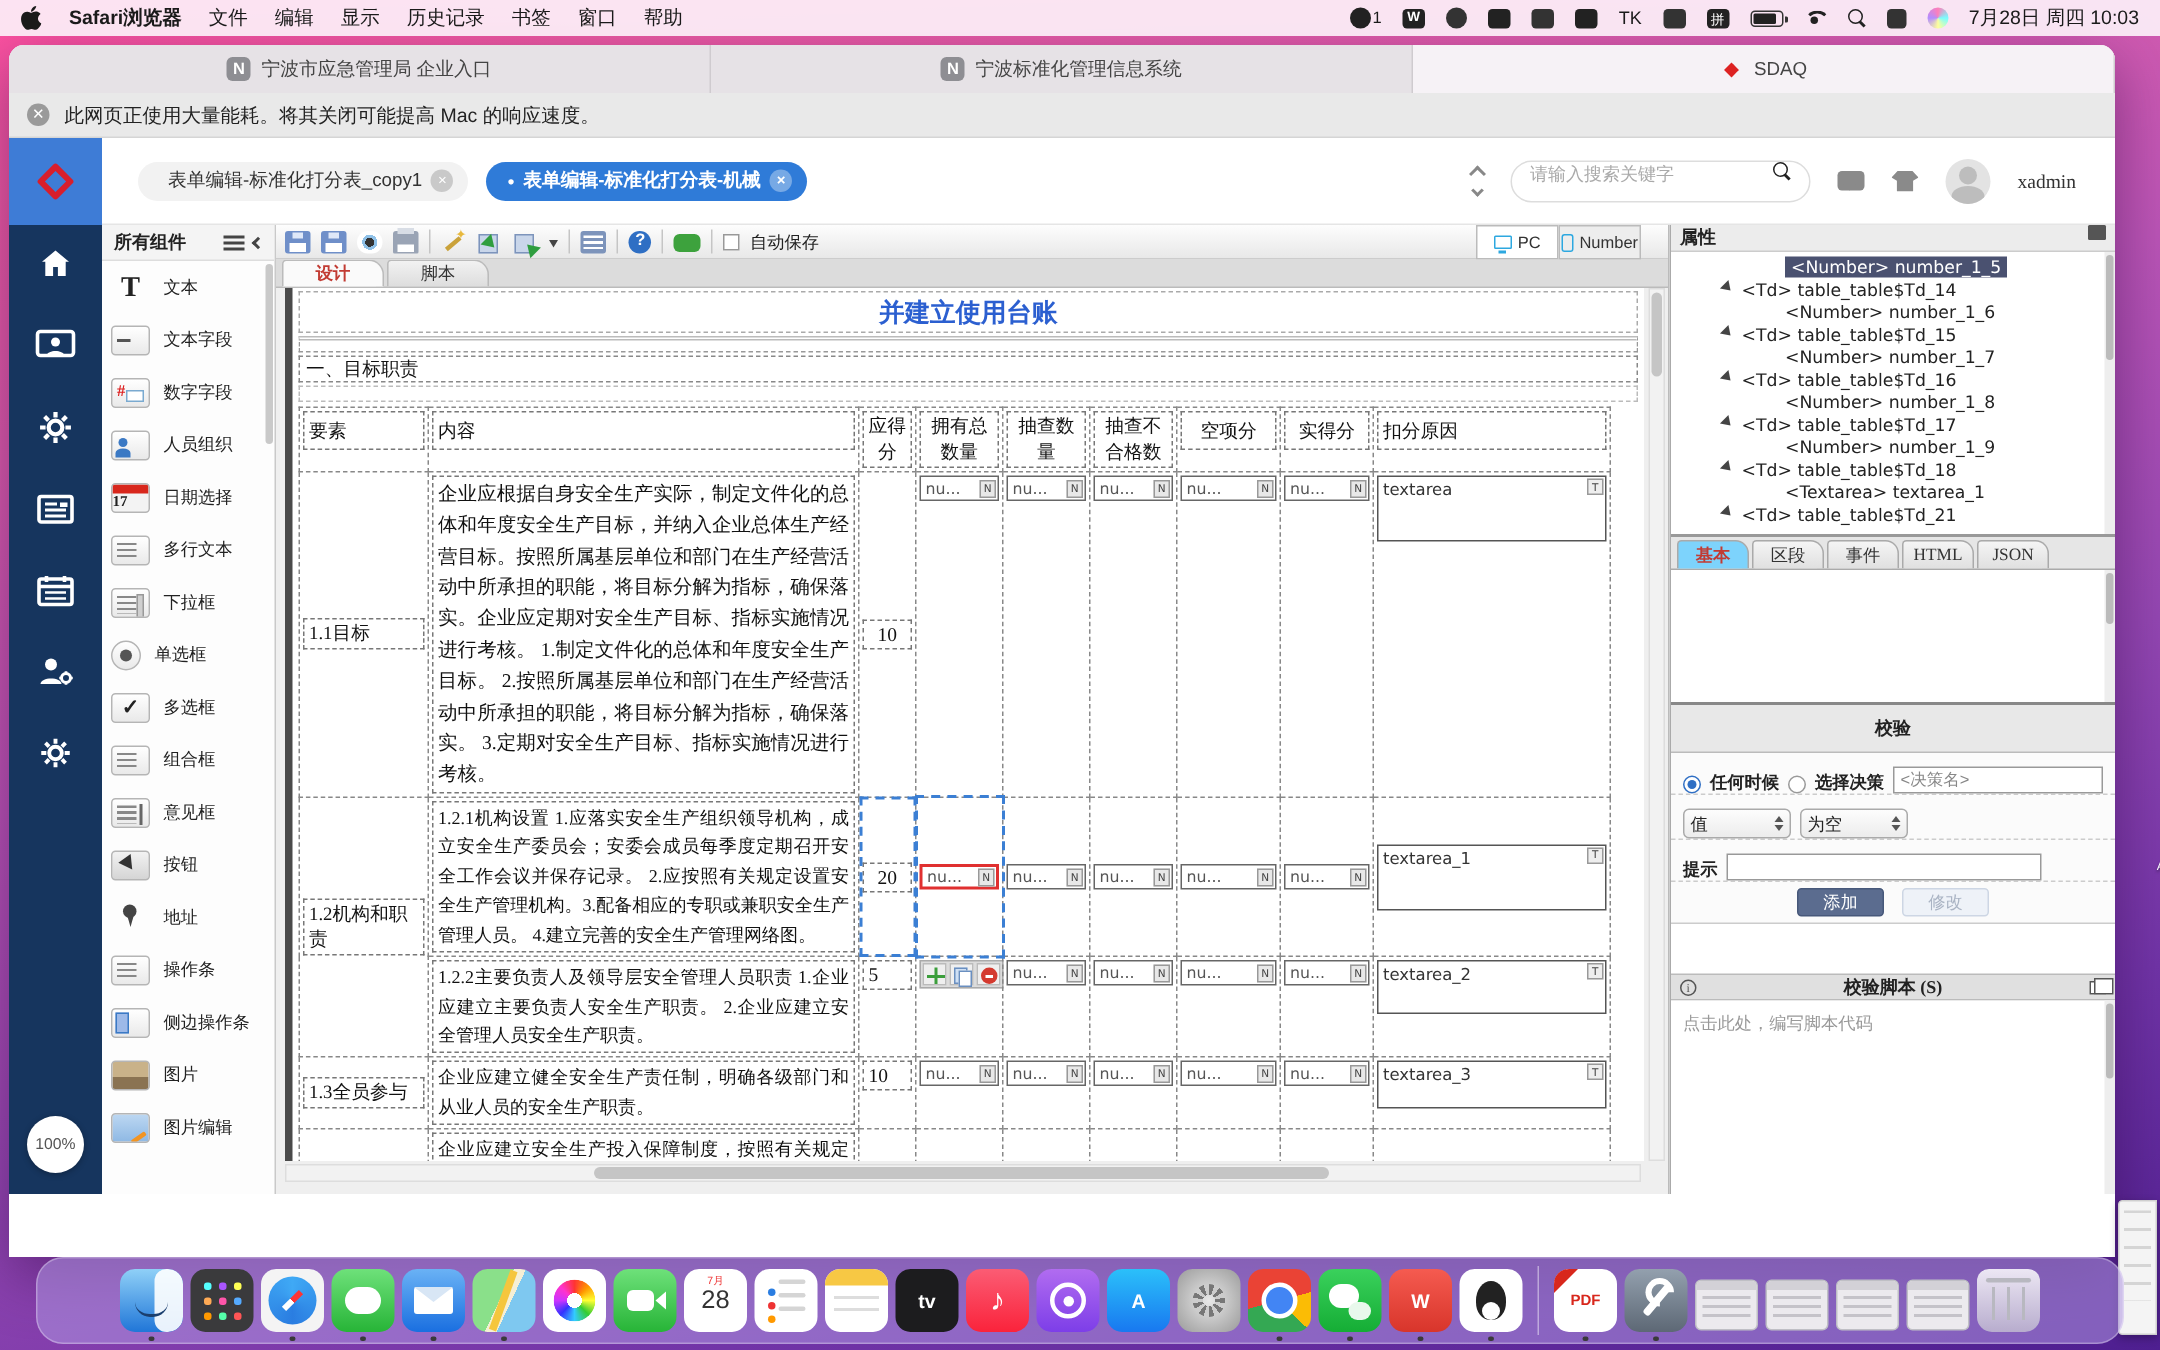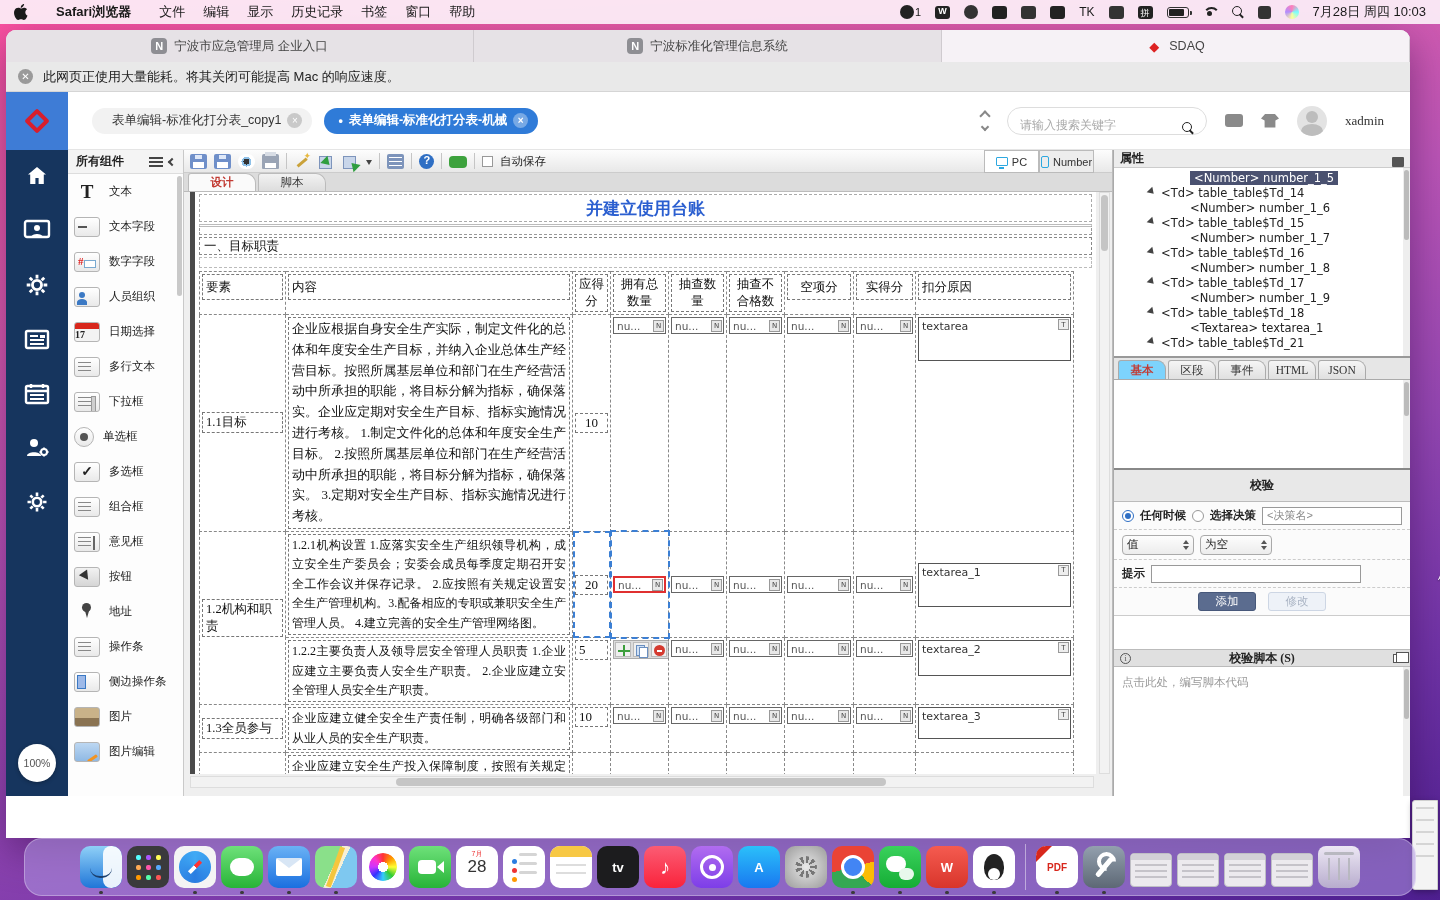--- a/index.html
+++ b/index.html
@@ -2,21 +2,21 @@
 <html><head>
 <meta charset="utf-8">
 <style>
 *{margin:0;padding:0;box-sizing:border-box}
 html,body{width:1440px;height:900px;overflow:hidden}
 body{font-family:"Liberation Sans","DejaVu Sans",sans-serif;
 background:linear-gradient(165deg,#ff4fa0 0%,#ef5ba4 10%,#dd5dad 24%,#bb55b6 42%,#9447b2 62%,#7134a7 80%,#4e1f90 100%);position:relative}
 
 
 .menubar{position:absolute;top:0;left:0;right:0;height:24px;background:rgba(252,240,248,.92);display:flex;align-items:center;padding:0 14px;font-size:13px;color:#1a1a1a;z-index:50}
-.mb-left{display:flex;align-items:center;gap:28px}
+.mb-left{display:flex;align-items:center;gap:18px}
 .apple-logo{width:14px;height:16px;display:inline-block}
 .mb-app{font-weight:bold}
 .mb-item{color:#1a1a1a}
 .mb-right{margin-left:auto;display:flex;align-items:center;gap:14px;font-size:12px}
 .st{display:inline-flex;align-items:center;color:#1a1a1a}
 .st-badge{font-size:11px;margin-left:1px}
 .g-ic{width:15px;height:13px;background:#222;border-radius:3px;display:inline-block;position:relative}
 .g-ic.round{border-radius:50%;width:14px;height:14px}
 .g-ic.lite{background:#333}
 .st-wps::before{content:"W";color:#fff;font-size:9px;font-weight:bold;position:absolute;left:3px;top:0px}
@@ -75,21 +75,21 @@
 .appheader{height:58px;background:#fff;display:flex;align-items:center;position:relative;border-bottom:1px solid #e5e5e5}
 .applogo{width:62px;height:58px;background:#3e7cd6;display:flex;align-items:center;justify-content:center}
 .diamond{width:18px;height:18px;border:4px solid #d81e2c;transform:rotate(45deg);border-radius:2px}
 .doc-tabs{display:flex;gap:12px;margin-left:24px}
 .doc-tab{height:26px;border-radius:13px;background:#f2f2f2;color:#333;display:flex;align-items:center;padding:0 10px 0 14px;font-size:12.5px;gap:6px}
 .doc-tab.active{background:#2f7bd8;color:#fff;font-weight:bold}
 .doc-x{width:15px;height:15px;border-radius:50%;background:#c9c9c9;color:#fff;font-size:10px;display:flex;align-items:center;justify-content:center}
 .doc-tab.active .doc-x{background:rgba(255,255,255,.35)}
 .ah-right{position:absolute;right:26px;display:flex;align-items:center;gap:18px}
 .updown{display:flex;flex-direction:column;gap:4px;align-items:center}
-.search-pill{width:200px;height:28px;border:1px solid #ddd;border-radius:14px;display:flex;align-items:flex-end;padding:0 12px;color:#aaa;font-size:12px;justify-content:space-between}
+.search-pill{width:200px;height:28px;border:1px solid #ddd;border-radius:14px;display:flex;align-items:flex-start;padding:0 12px;color:#aaa;font-size:12px;justify-content:space-between}
 .chat-ic{width:18px;height:13px;background:#8a8a8a;border-radius:3px;position:relative}
 .chat-ic::after{content:"";position:absolute;left:4px;bottom:-4px;border:4px solid transparent;border-top-color:#8a8a8a}
 .shirt-ic{width:18px;height:14px;background:#8a8a8a;clip-path:polygon(25% 0,75% 0,100% 35%,80% 50%,80% 100%,20% 100%,20% 50%,0 35%)}
 .avatar{width:30px;height:30px;border-radius:50%;background:#e3e3e3;position:relative;overflow:hidden}
 .avatar::before{content:"";position:absolute;left:9px;top:5px;width:12px;height:12px;border-radius:50%;background:#bdbdbd}
 .avatar::after{content:"";position:absolute;left:4px;top:18px;width:22px;height:14px;border-radius:50%;background:#bdbdbd}
 .username{font-size:13px;color:#333;font-family:"Liberation Serif",serif}
 
 
 .appmain{display:flex;height:646px}
@@ -197,37 +197,37 @@
 .mtb-copy::after{content:"";position:absolute;left:5px;top:4px;width:7px;height:9px;background:#fff;border:1px solid #6a8fc0}
 .mtb-del::before{content:"";position:absolute;left:2px;top:2px;width:11px;height:11px;border-radius:50%;background:#d43a2f}
 .mtb-del::after{content:"";position:absolute;left:5px;top:7px;width:5px;height:1.5px;background:#fff}
 .canvas-vscroll{position:absolute;right:2px;top:42px;width:11px;bottom:22px;background:#f2f2f2;border:1px solid #ddd}
 .canvas-vscroll .thumb{position:absolute;left:1px;right:1px;top:2px;height:56px;background:#c5c5c5;border-radius:5px}
 .canvas-hscroll{position:absolute;left:6px;right:18px;bottom:8px;height:12px;background:#f2f2f2;border:1px solid #ddd}
 .canvas-hscroll .thumb{position:absolute;top:1px;bottom:1px;left:205px;width:490px;background:#c5c5c5;border-radius:5px}
 
 
 .props{width:297px;background:#fbfbfb;display:flex;flex-direction:column;font-size:12px;border-left:1px solid #aaa}
-.props-head{height:18px;background:#ececec;border-bottom:1px solid #ccc;display:flex;align-items:flex-end;padding:0 6px;font-weight:bold;color:#222;font-family:"Liberation Serif",serif}
+.props-head{height:18px;background:#ececec;border-bottom:1px solid #ccc;display:flex;align-items:flex-start;padding:0 6px;font-weight:bold;color:#222;font-family:"Liberation Serif",serif}
 .minbox{margin-left:auto;width:12px;height:10px;background:#555;border-radius:1px}
 .tree{height:190px;background:#fff;border-bottom:2px solid #999;overflow:hidden;position:relative;padding-top:2px}
 .tree-item{height:15px;display:flex;align-items:center;font-size:11.5px;color:#222;font-family:"DejaVu Sans",sans-serif;white-space:nowrap}
 .tree-item.ind1{padding-left:46px}
 .tree-item.ind2{padding-left:76px}
 .tree-arrow{width:0;height:0;border:4px solid transparent;border-left:6px solid #444;transform:rotate(45deg);margin-right:3px;margin-left:-12px}
 .tree-item.selected .tree-label{background:#4a5170;color:#fff;padding:0 4px}
 .tree-scroll{position:absolute;right:0;top:0;bottom:0;width:7px;background:#eee}
 .tree-scroll::before{content:"";position:absolute;left:1px;right:1px;top:2px;height:70px;background:#bbb;border-radius:3px}
 .ptabs{height:22px;display:flex;align-items:flex-end;background:#e6e6e6;padding:2px 4px 0 4px;gap:2px;border-bottom:1px solid #aaa}
 .ptab{min-width:48px;height:19px;display:flex;align-items:center;justify-content:center;font-size:11.5px;background:linear-gradient(#f5f5f5,#e0e0e0);border:1px solid #aaa;border-bottom:none;border-radius:3px 9px 0 0;color:#333;font-family:"Liberation Serif",serif}
 .ptab.active{background:#7dd3fc;color:#c23b33;font-weight:bold}
 .basicbox{height:90px;background:#fff;border-bottom:2px solid #888;position:relative}
 .basicbox .tree-scroll::before{height:34px}
 .vhead{height:32px;background:#e8e8e8;border-bottom:1px solid #bbb;display:flex;align-items:center;justify-content:center;font-weight:bold;color:#222;font-family:"Liberation Serif",serif}
-.vrow{display:flex;align-items:center;padding:0 8px;border-bottom:1px dashed #ccc;gap:6px}
+.vrow{display:flex;align-items:flex-end;padding:0 8px;border-bottom:1px dashed #ccc;gap:6px}
 .vrow1{height:28px}
 .radio{width:12px;height:12px;border:1px solid #999;border-radius:50%;background:#fff;position:relative;flex:0 0 auto}
 .radio.on{border-color:#2f6fc4}
 .radio.on::before{content:"";position:absolute;inset:2px;background:#2f6fc4;border-radius:50%}
 .vlabel{font-weight:bold;color:#222;font-size:11.5px;font-family:"Liberation Serif",serif;white-space:nowrap}
 .vinput{flex:1;height:18px;border:1px solid #999;background:#fff;font-size:11px;color:#888;padding:0 4px;font-family:"Liberation Sans",sans-serif}
 .vrow2{height:30px}
 .vselect{width:72px;height:20px;border:1px solid #aaa;border-radius:4px;background:linear-gradient(#fdfdfd,#ececec);display:flex;align-items:center;padding:0 4px;justify-content:space-between;font-size:11.5px;color:#222;font-family:"Liberation Serif",serif}
 .updn{display:flex;flex-direction:column;gap:2px}
 .updn i{width:0;height:0;border:3px solid transparent;display:block}

